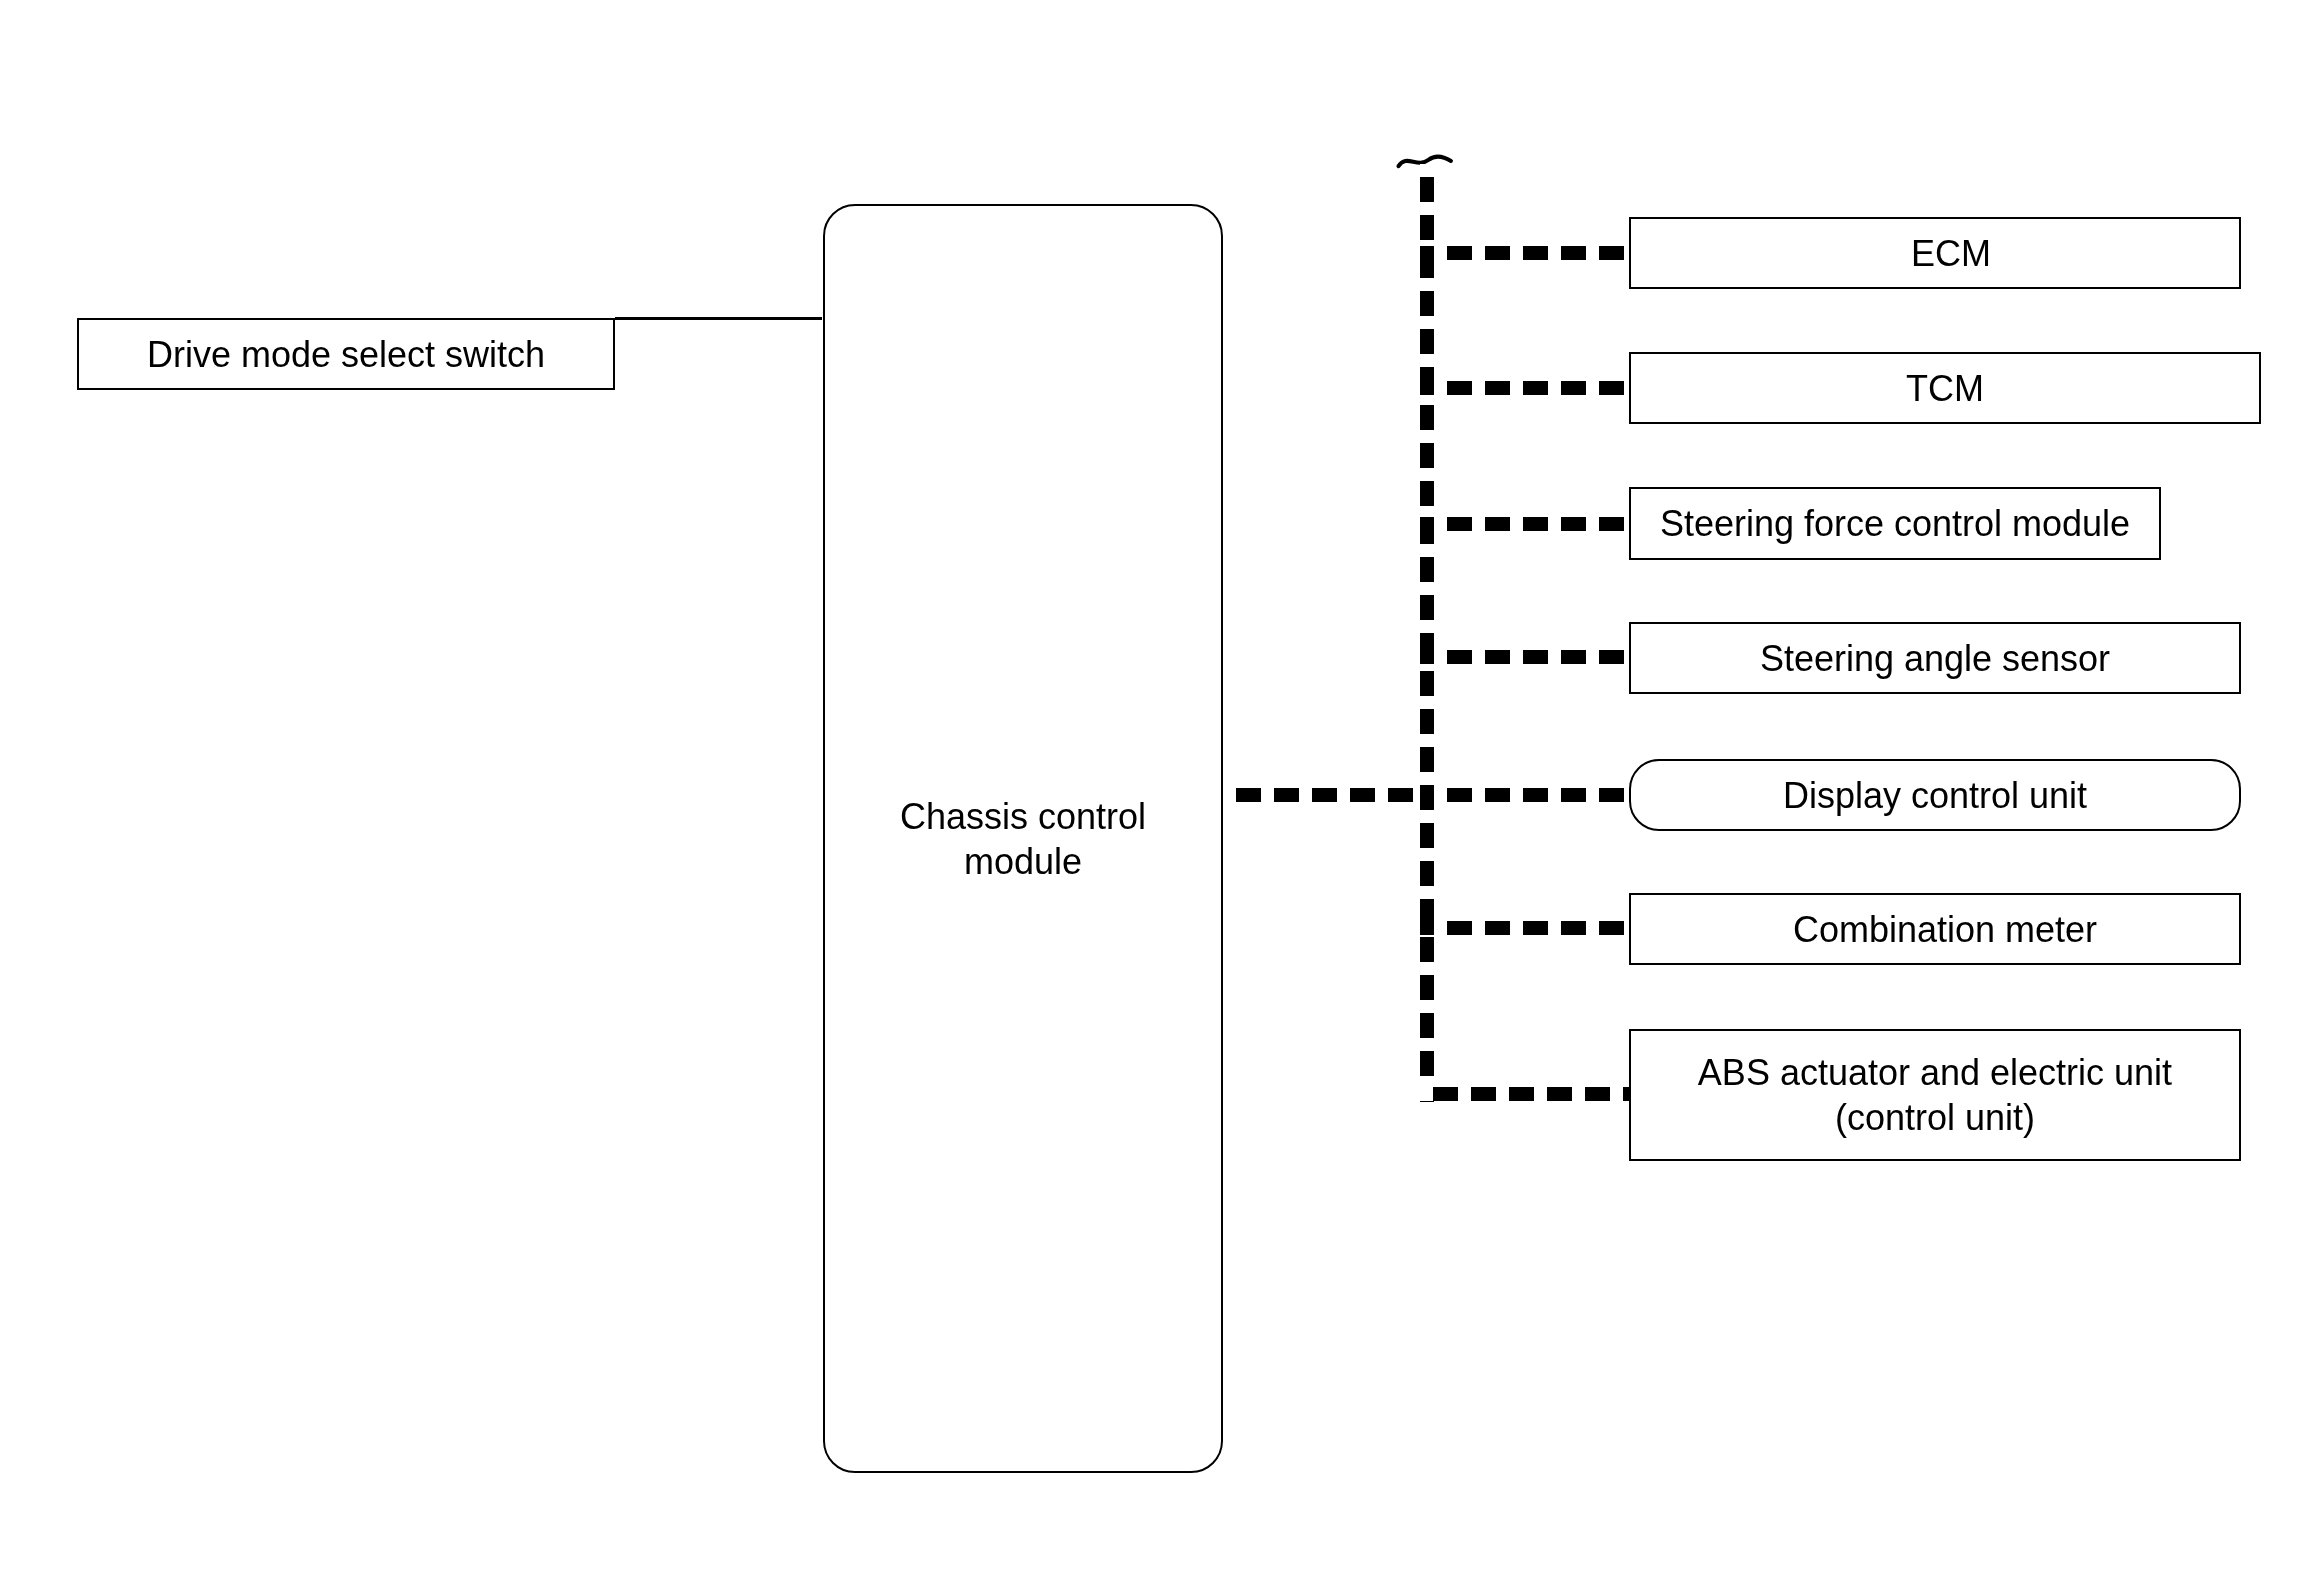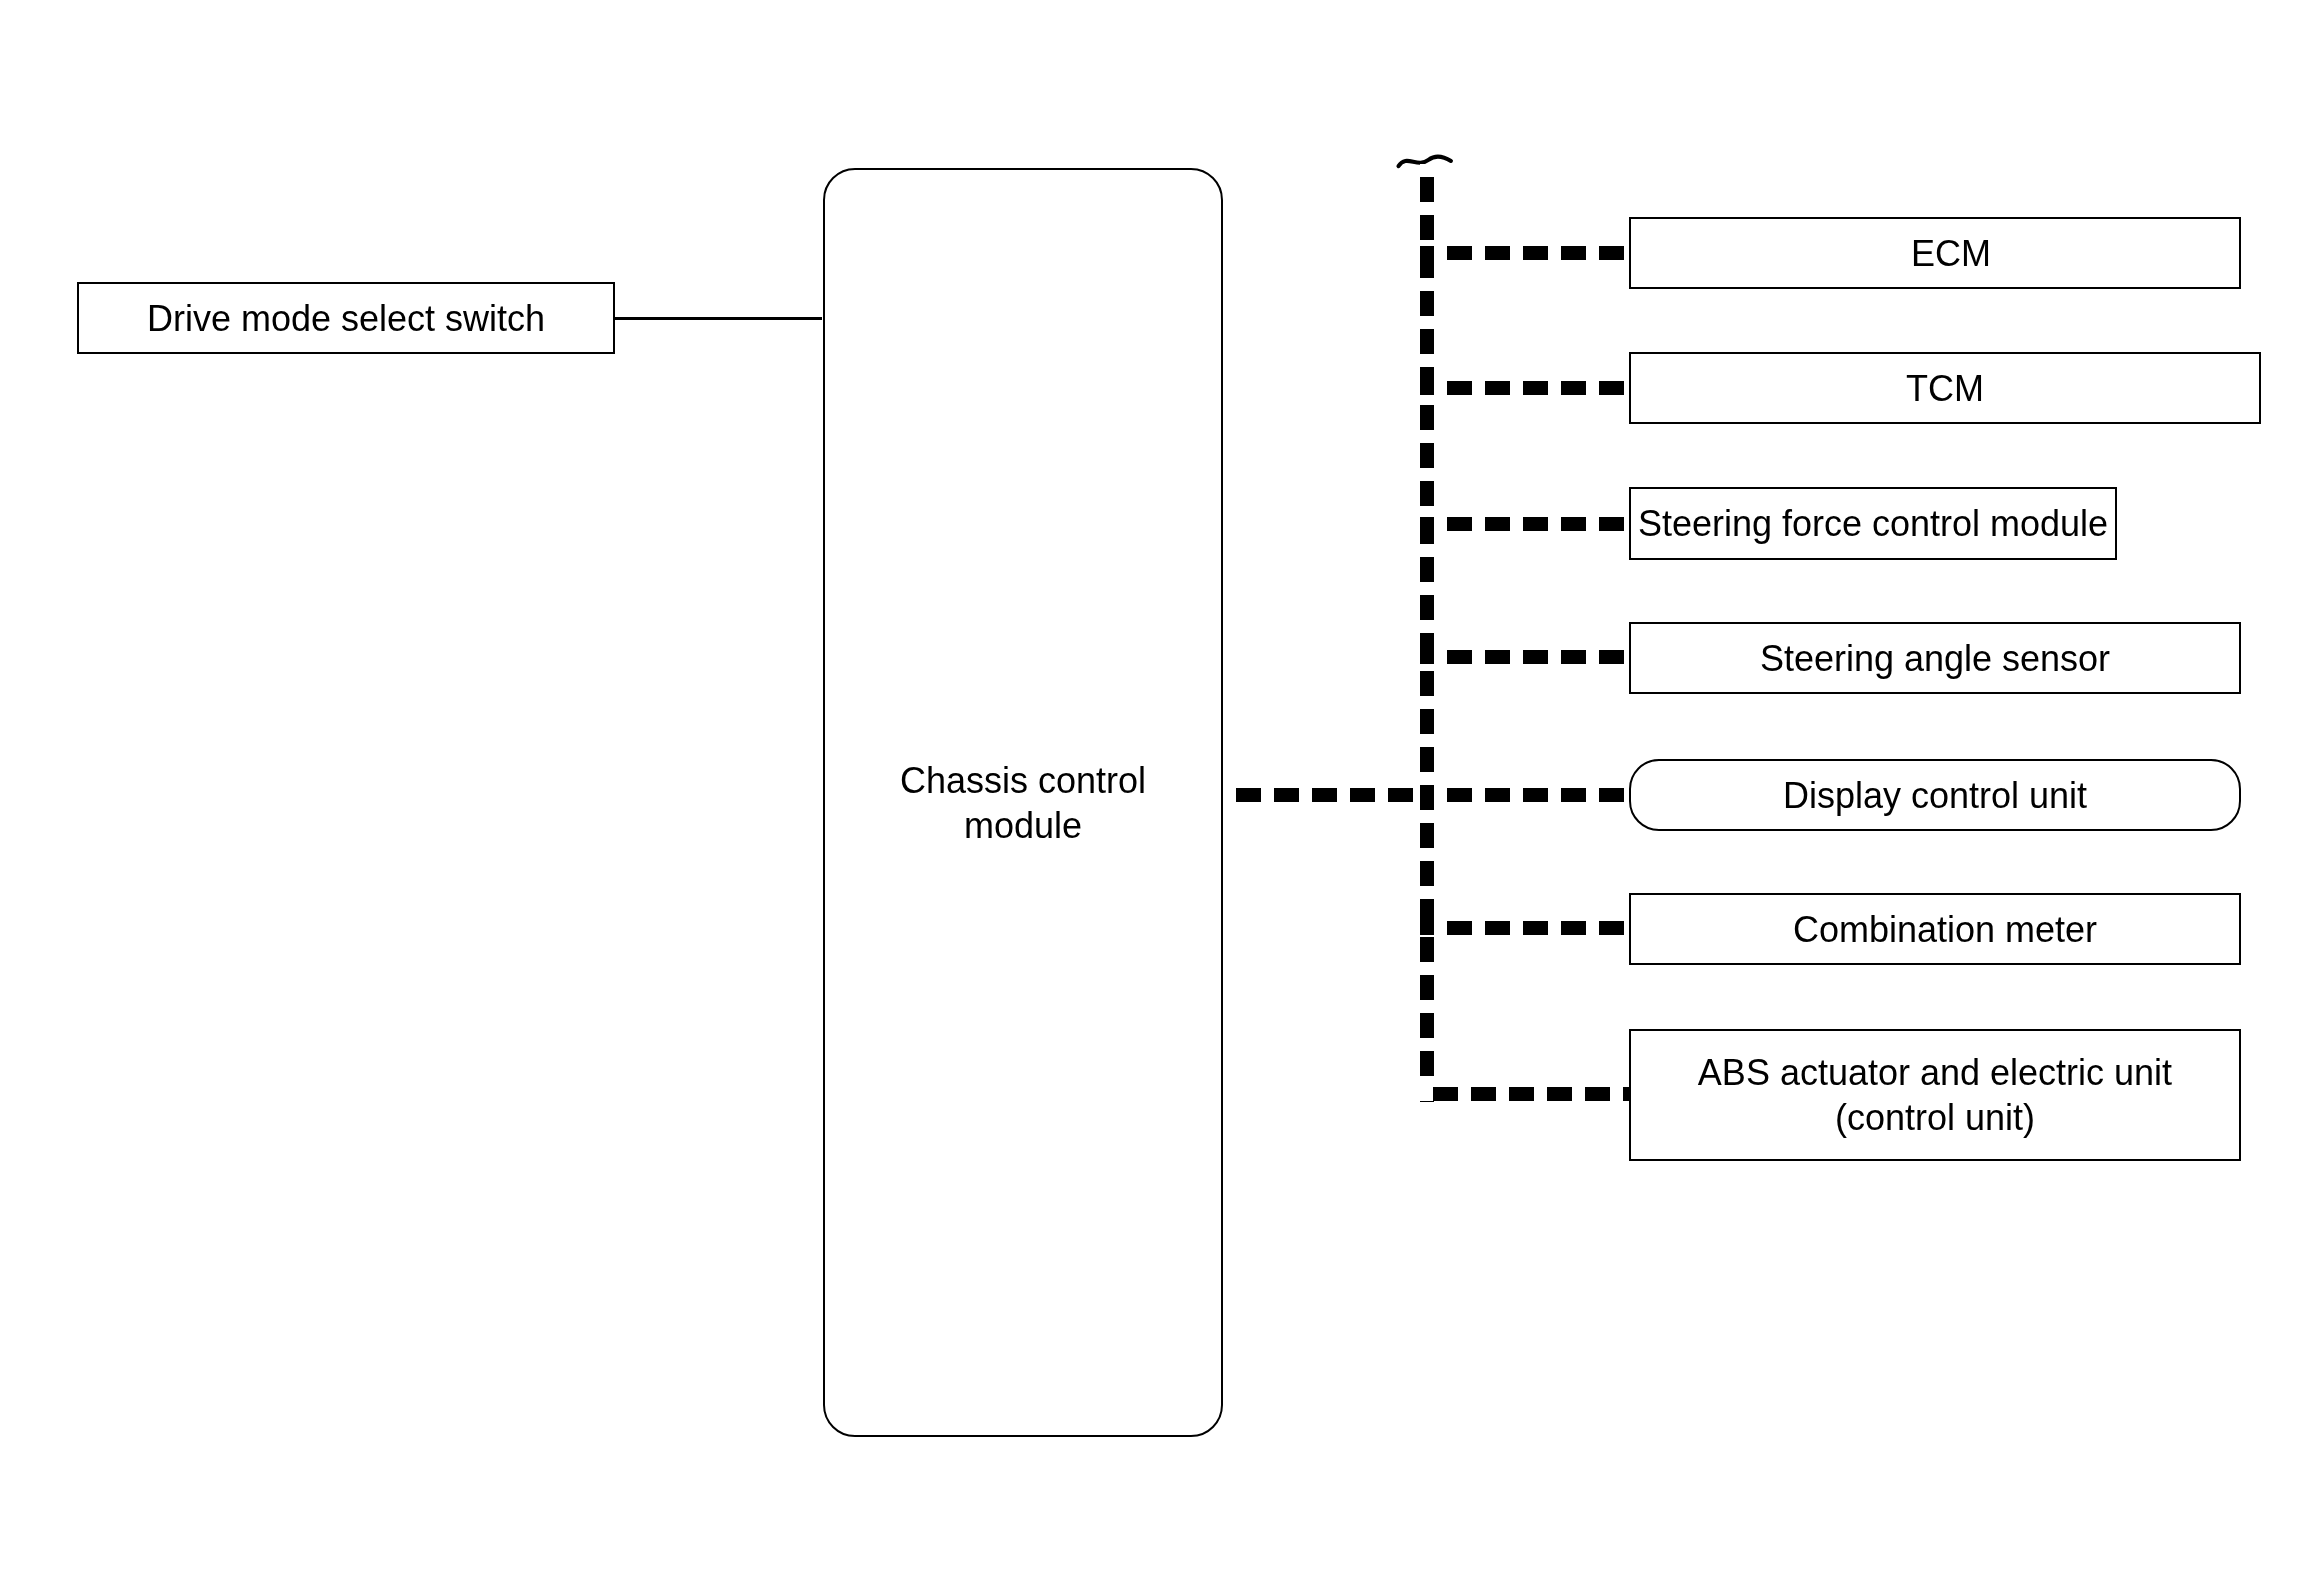--- a/index.html
+++ b/index.html
@@ -17,21 +17,21 @@
     border:2.9px solid #000000;
     background:#ffffff;
     display:flex;
     flex-direction:column;
     align-items:center;
     justify-content:center;
     text-align:center;
     font-size:36px;
     line-height:1.25;
   }
-  .box.thin{border-width:2.3px;}
+  .box.thin{border-width:2.3px;margin-top:36px;}
   .hdash{
     position:absolute;height:14.4px;
     background:repeating-linear-gradient(to right,#ffffff 0 13.2px,#000000 13.2px 38px);
   }
   .vdash{
     position:absolute;width:14.4px;
     background:repeating-linear-gradient(to bottom,#ffffff 0 13.2px,#000000 13.2px 38px);
   }
   .patch{position:absolute;background:#000000;}
   .solidline{position:absolute;background:#000000;}
@@ -85,21 +85,21 @@
   <div class="hdash" style="left:1420px;top:1087px;width:210px;"></div>
 
   <div class="box" style="left:1629px;top:217px;width:612px;height:72px;padding-left:32px;">
     <span>ECM</span>
   </div>
 
   <div class="box" style="left:1629px;top:352px;width:632px;height:72px;">
     <span>TCM</span>
   </div>
 
-  <div class="box" style="left:1629px;top:487px;width:488px;height:73px;">
+  <div class="box" style="left:1629px;top:487px;width:532px;height:73px;">
     <span>Steering force control module</span>
   </div>
 
   <div class="box" style="left:1629px;top:622px;width:612px;height:72px;">
     <span>Steering angle sensor</span>
   </div>
 
   <div class="box" style="left:1629px;top:759px;width:612px;height:72px;border-radius:30px;">
     <span>Display control unit</span>
   </div>

